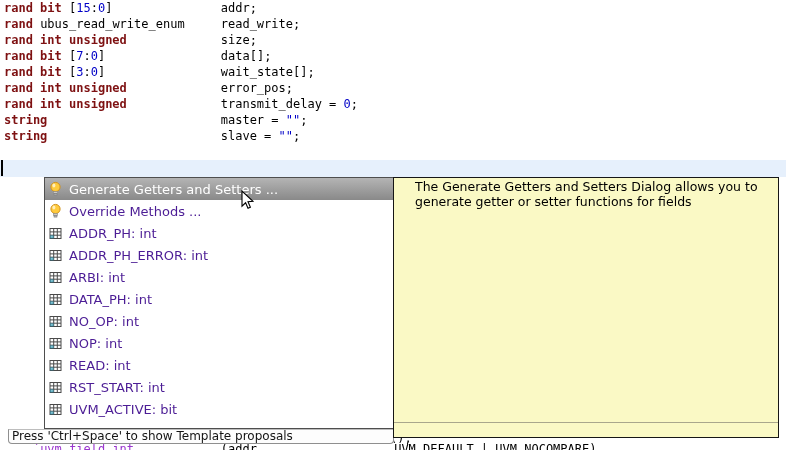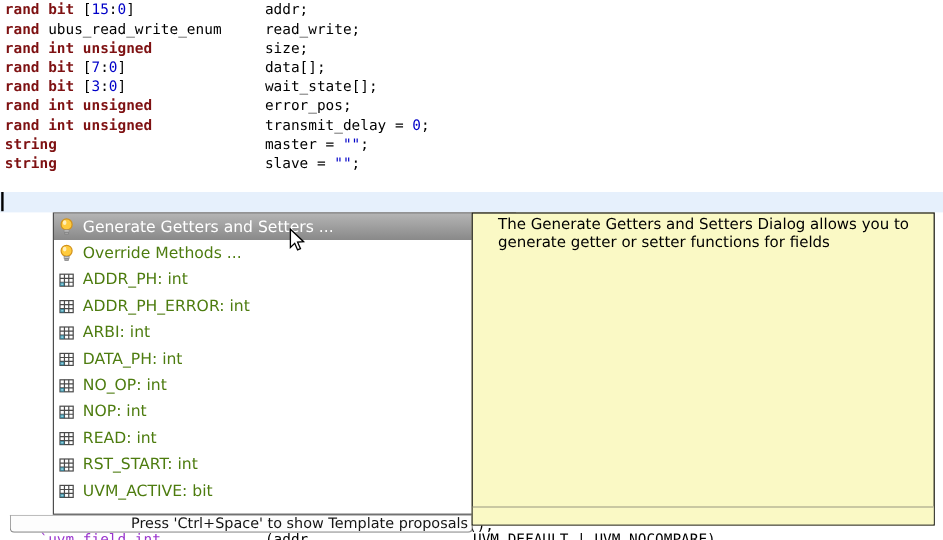--- a/index.html
+++ b/index.html
@@ -24,35 +24,35 @@
   .tk-p{color:#000;}
   .current-line{position:absolute;left:0;top:160px;width:786px;height:17px;background:var(--curline);z-index:1;}
   .caret{position:absolute;left:1px;top:160px;width:2px;height:16px;background:#000;z-index:3;}
   .bottom-clipped-line{position:absolute;left:4px;top:441px;z-index:2;font:12px/16px "DejaVu Sans Mono","Liberation Mono",monospace;white-space:pre;}
   .hidden-fragment{position:absolute;left:390px;top:430px;z-index:2;font:12px/16px "DejaVu Sans Mono","Liberation Mono",monospace;color:#000;}
 
   
   .popup{position:absolute;left:8px;top:177px;width:386px;z-index:20;}
   .popup-list{position:relative;width:386px;height:252px;background:#fff;border:1px solid var(--popupBorder);overflow:hidden;margin-left:36px;}
   .rows{position:absolute;left:0;top:0;right:15px;}
-  .row{height:22px;display:flex;align-items:center;padding-left:4px;gap:7px;font-size:13px;color:#4d7c0f;cursor:default;}
+  .row{height:22px;display:flex;align-items:center;padding-left:4px;gap:7px;font-size:13px;color:#4c1d95;cursor:default;}
   .row.selected{background:linear-gradient(180deg,var(--selTop),var(--selBot));color:#ffffff;}
   .row .ic{flex:0 0 13px;width:13px;height:16px;display:flex;align-items:center;justify-content:center;}
   .row .lbl{white-space:pre;}
   
   .sbar{position:absolute;top:0;right:0;bottom:0;width:15px;background:#F1EFED;border-left:1px solid #C3C0BA;}
   .sbtn{position:absolute;left:0;width:14px;height:14px;background:#ECEAE7;border:1px solid #AFABA4;border-radius:2px;
         display:flex;align-items:center;justify-content:center;}
   .sbtn.up{top:0;}
   .sbtn.down{bottom:0;}
   .sthumb{position:absolute;left:0;top:15px;width:14px;height:17px;background:#DCDAD5;border:1px solid #9D9992;border-radius:2px;}
   .sthumb .grip{position:absolute;left:3px;right:3px;top:6px;height:1px;background:#8f8b84;box-shadow:0 3px 0 #8f8b84;}
   
   .statusbar{width:386px;height:15px;background:#FDFDFD;border:1px solid #8F8F8F;border-top:1px solid #BDBDBD;
-             border-radius:0 0 4px 4px;font-size:12px;line-height:13px;text-align:right;color:#141414;padding:0 3px;}
+             border-radius:0 0 4px 4px;font-size:12px;line-height:13px;text-align:left;color:#141414;padding:0 3px;}
 
   
   .tooltip{position:absolute;left:393px;top:177px;width:386px;height:261px;background:var(--tipBg);
            border:1px solid #161616;z-index:30;font-size:12.5px;line-height:15px;color:#000;}
   .tooltip-text{padding:1px 2px 0 2px;margin-left:19px;}
   .tooltip-footer{position:absolute;left:0;right:0;bottom:0;height:15px;border-top:1px solid #A9A78C;background:var(--tipBg);}
 
   
   .mouse-cursor{position:absolute;left:240px;top:190px;z-index:99;pointer-events:none;}
 </style>

